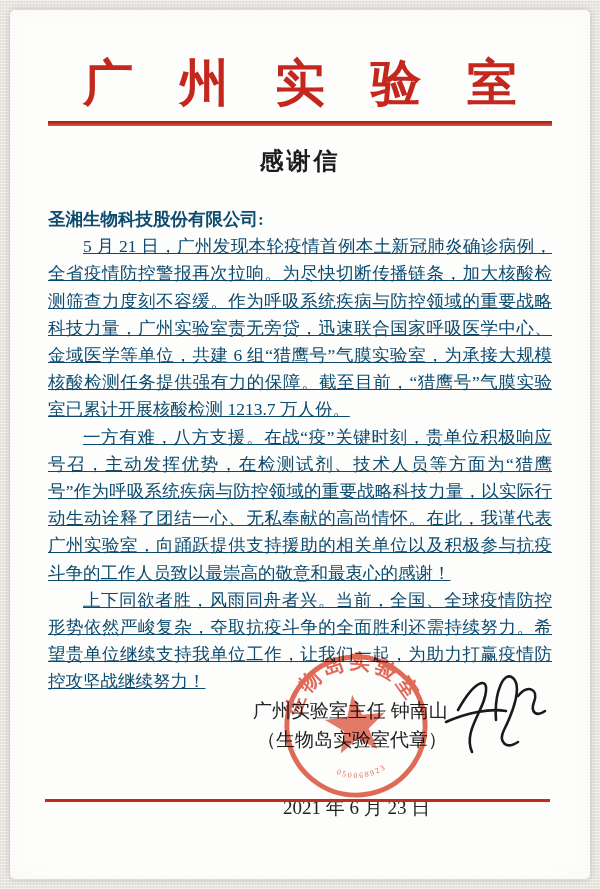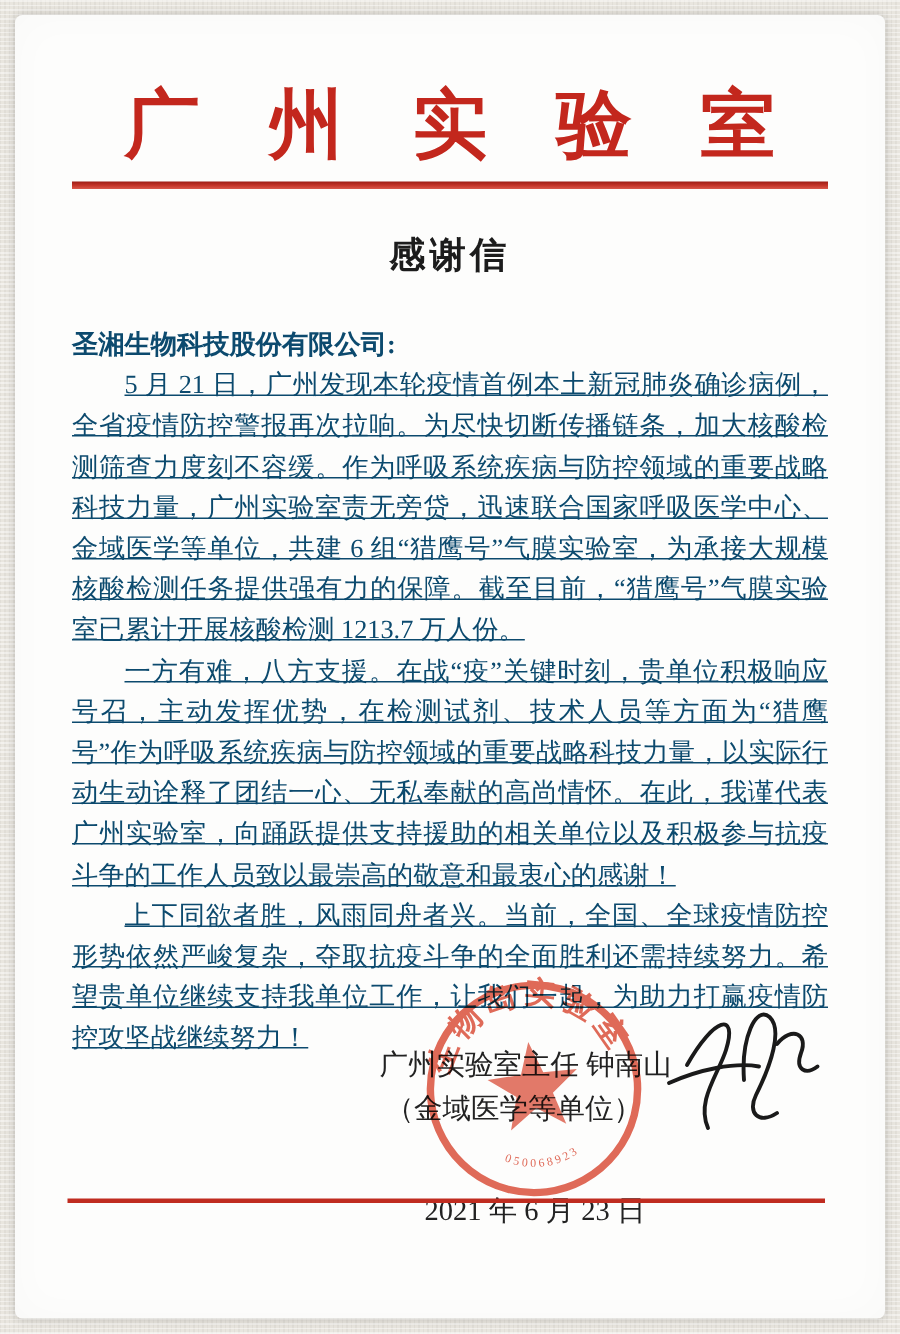--- a/index.html
+++ b/index.html
@@ -28,21 +28,21 @@
     line-height: 56px;
     font-weight: bold;
   }
   .masthead .spread { letter-spacing: 46px; margin-right: -46px; }
   .rule-top {
     margin: 10px 38px 0 38px;
     height: 5px;
     background: linear-gradient(to bottom, #9e1d15 0%, #c5362a 55%, #d9594c 100%);
   }
   .letter-title {
-    margin-top: 30px;
+    margin-top: 20px;
     text-align: center;
     font-size: 24px;
     line-height: 30px;
     font-weight: bold;
     color: #1c1c1c;
     letter-spacing: 3px;
   }
   .body-block {
     margin: 30px 38px 0 38px;
     color: #0c4a6e;
@@ -97,21 +97,21 @@
 
   <div class="body-block">
     <div class="recipient">圣湘生物科技股份有限公司:</div>
     <p>5 月 21 日，广州发现本轮疫情首例本土新冠肺炎确诊病例，全省疫情防控警报再次拉响。为尽快切断传播链条，加大核酸检测筛查力度刻不容缓。作为呼吸系统疾病与防控领域的重要战略科技力量，广州实验室责无旁贷，迅速联合国家呼吸医学中心、金域医学等单位，共建 6 组“猎鹰号”气膜实验室，为承接大规模核酸检测任务提供强有力的保障。截至目前，“猎鹰号”气膜实验室已累计开展核酸检测 1213.7 万人份。</p>
     <p>一方有难，八方支援。在战“疫”关键时刻，贵单位积极响应号召，主动发挥优势，在检测试剂、技术人员等方面为“猎鹰号”作为呼吸系统疾病与防控领域的重要战略科技力量，以实际行动生动诠释了团结一心、无私奉献的高尚情怀。在此，我谨代表广州实验室，向踊跃提供支持援助的相关单位以及积极参与抗疫斗争的工作人员致以最崇高的敬意和最衷心的感谢！</p>
     <p>上下同欲者胜，风雨同舟者兴。当前，全国、全球疫情防控形势依然严峻复杂，夺取抗疫斗争的全面胜利还需持续努力。希望贵单位继续支持我单位工作，让我们一起，为助力打赢疫情防控攻坚战继续努力！</p>
   </div>
 
   <div class="signoff">
     <div class="signer-line">广州实验室主任 钟南山</div>
-    <div class="seal-note">（金域医学等单位）</div>
+    <div class="seal-note">（生物岛实验室代章）</div>
     <div class="date-line">2021 年 6 月 23 日</div>
   </div>
 
   <svg class="stamp-svg" viewBox="0 0 150 150">
     <circle cx="75" cy="75" r="70" fill="none" stroke="var(--stamp-red, #dd5642)" stroke-width="5"></circle>
     <polygon points="75,43 82.6,64.5 105.4,65.1 87.4,79 93.8,100.9 75,88 56.2,100.9 62.6,79 44.6,65.1 67.4,64.5" fill="var(--stamp-red, #dd5642)" opacity="0.9"></polygon>
     <path id="seal-arc-top" d="M 17 75 A 58 58 0 0 1 133 75" fill="none"></path>
     <text font-size="21" fill="var(--stamp-red, #dd5642)" letter-spacing="4" font-weight="bold">
       <textPath href="#seal-arc-top" startOffset="50%" text-anchor="middle">生物岛实验室</textPath>
     </text>

